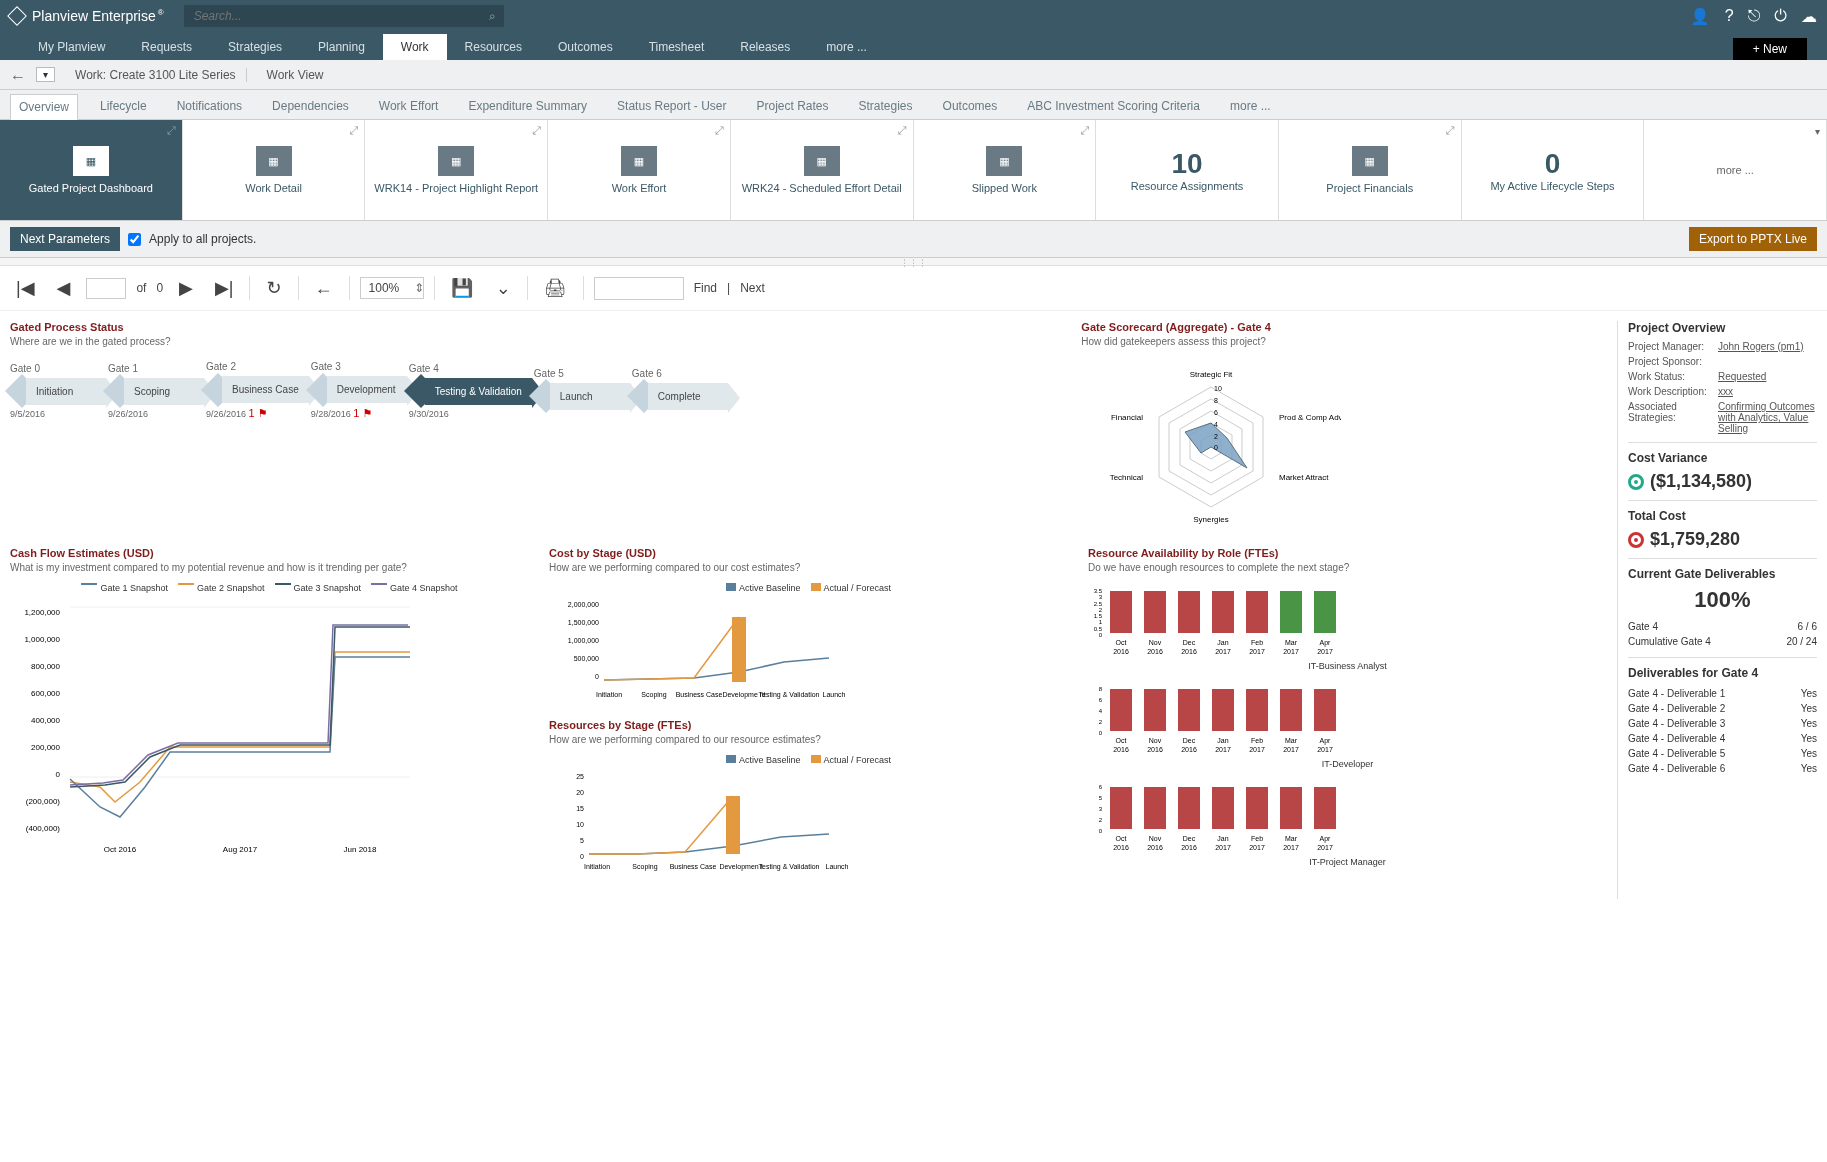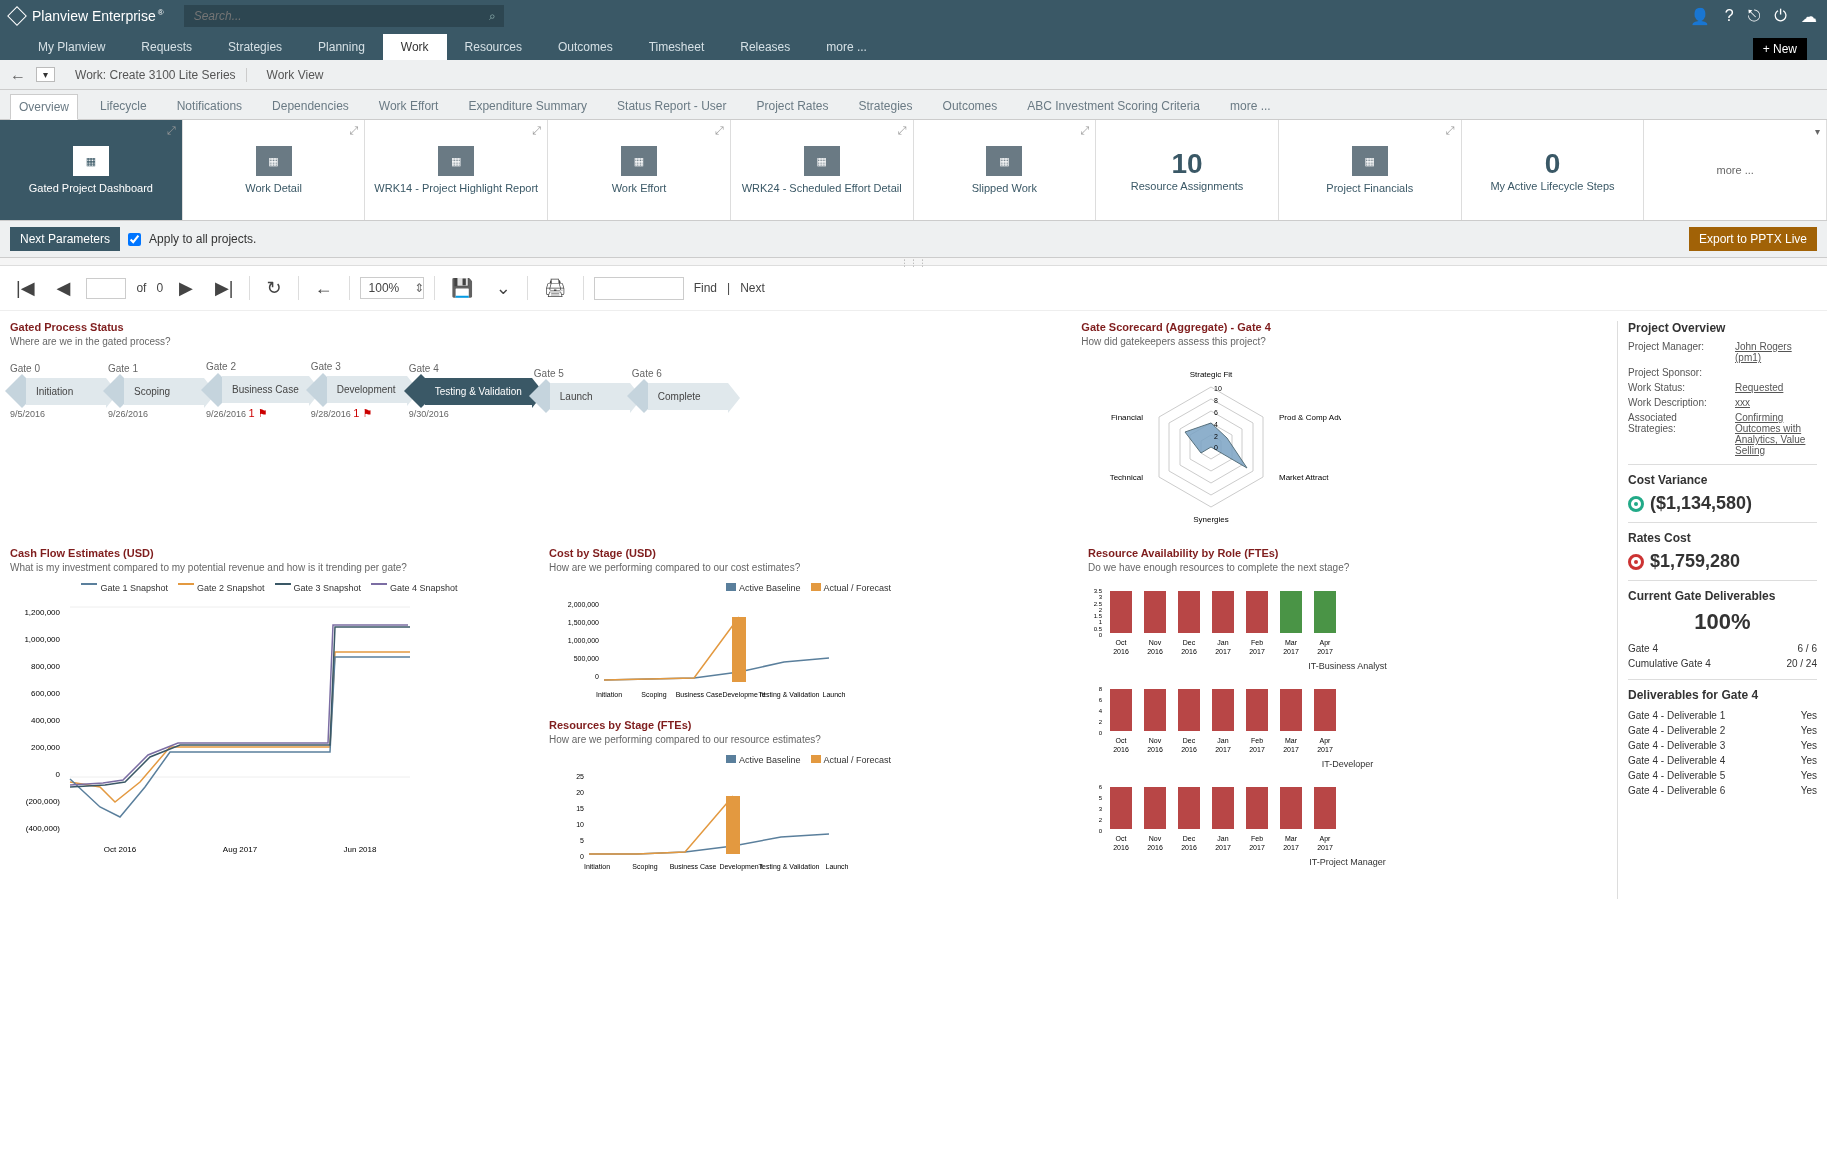--- a/index.html
+++ b/index.html
@@ -12,21 +12,21 @@
 .search-box { background: #2d4651; border: none; color: #ccc; padding: 4px 10px; width: 320px; font-size: 12px; font-style: italic; }
 .search-wrap { position: relative; }
 .search-wrap .si { position: absolute; right: 8px; top: 4px; color: #8aa; }
 .topbar-icons { margin-left: auto; display: flex; gap: 14px; align-items: center; font-size: 16px; }
 .topbar-icons span { cursor: pointer; }
 
 
 .mainnav { background: #3a5866; height: 28px; display: flex; align-items: flex-end; padding: 0 20px; }
 .mainnav-item { color: #d5e0e5; padding: 6px 18px; font-size: 12px; cursor: pointer; }
 .mainnav-item.active { background: #fff; color: #333; }
-.new-btn { margin-left: auto; background: #000; color: #fff; padding: 4px 10px; font-size: 12px; cursor: pointer; }
+.new-btn { margin-left: auto; background: #000; color: #fff; padding: 4px 20px; font-size: 12px; cursor: pointer; }
 
 
 .breadcrumb { background: #eef0f1; border-bottom: 1px solid #ccc; display: flex; align-items: center; height: 30px; padding: 0 10px; gap: 10px; }
 .bc-back { font-size: 16px; color: #666; cursor: pointer; }
 .bc-drop { border: 1px solid #bbb; background: #fff; padding: 1px 6px; font-size: 10px; }
 .bc-text { font-size: 12px; color: #555; padding: 0 10px; border-right: 1px solid #ccc; }
 
 
 .subtabs { background: #eef0f1; display: flex; padding: 4px 10px 0; gap: 14px; border-bottom: 1px solid #ccc; font-size: 12px; }
 .subtab { color: #6a7a84; padding: 5px 8px; cursor: pointer; }
@@ -74,21 +74,21 @@
 .diamond.active { background: #3a5866; }
 .stage-box { position: relative; background: #e0e8ec; color: #444; font-size: 10px; padding: 8px 10px; min-width: 80px; }
 .stage-box::after { content: ''; position: absolute; right: -12px; top: 0; border-top: 15px solid transparent; border-bottom: 15px solid transparent; border-left: 12px solid #e0e8ec; }
 .stage-box.active { background: #3a5866; color: #fff; }
 .stage-box.active::after { border-left-color: #3a5866; }
 .gate-date { font-size: 9px; color: #666; margin-top: 4px; }
 .flag { color: #c00; font-size: 11px; }
 
 
 .side-h { font-weight: bold; font-size: 12px; margin-bottom: 6px; }
-.side-row { display: flex; margin-bottom: 4px; font-size: 10px; gap: 17px; }
+.side-row { display: flex; margin-bottom: 4px; font-size: 10px; }
 .side-row .l { width: 90px; color: #555; }
 .side-row .v { flex: 1; color: #555; text-decoration: underline; }
 .side-sep { border-top: 1px solid #ddd; margin: 8px 0; }
 .big-val { font-size: 18px; font-weight: bold; display: flex; align-items: center; gap: 6px; }
 .bullseye { width: 16px; height: 16px; border-radius: 50%; border: 3px solid #2a8; display: inline-block; position: relative; }
 .bullseye::after { content: ''; position: absolute; width: 4px; height: 4px; border-radius: 50%; background: #2a8; top: 3px; left: 3px; }
 .bullseye.red { border-color: #c33; }
 .bullseye.red::after { background: #c33; }
 .pct { font-size: 22px; font-weight: bold; text-align: center; margin: 6px 0; }
 .del-row { display: flex; justify-content: space-between; font-size: 10px; padding: 2px 0; }
@@ -567,21 +567,21 @@
           <span class="v">Confirming Outcomes with Analytics, Value Selling</span>
         </div>
       </div>
     <div class="side-sep"></div>
     <div class="side-h">Cost Variance</div>
     <div class="big-val">
         <span class="bullseye"></span>
         <span>($1,134,580)</span>
       </div>
     <div class="side-sep"></div>
-    <div class="side-h">Rates Cost</div>
+    <div class="side-h">Total Cost</div>
     <div class="big-val">
         <span class="bullseye red"></span>
         <span>$1,759,280</span>
       </div>
     <div class="side-sep"></div>
     <div class="side-h">Current Gate Deliverables</div>
     <div class="pct">100%</div>
     <div id="ov-sum">
         <div class="del-row">
           <span class="l" style="width:auto">Gate 4</span>

